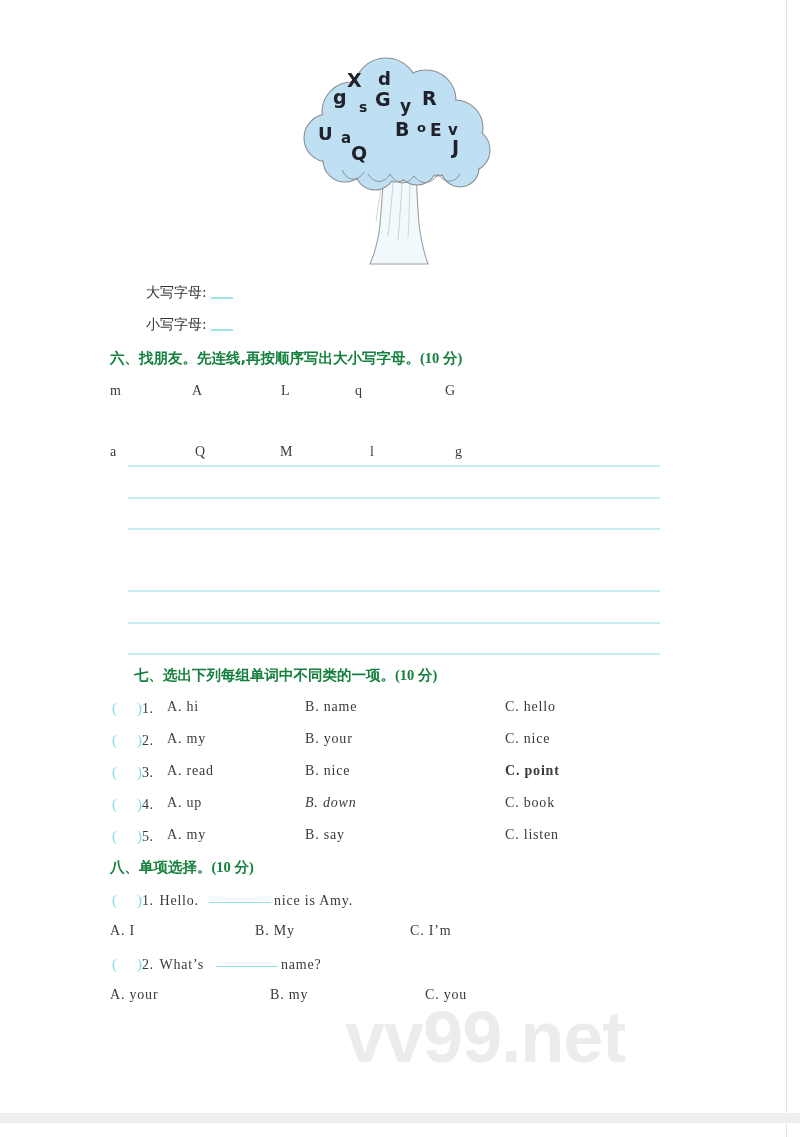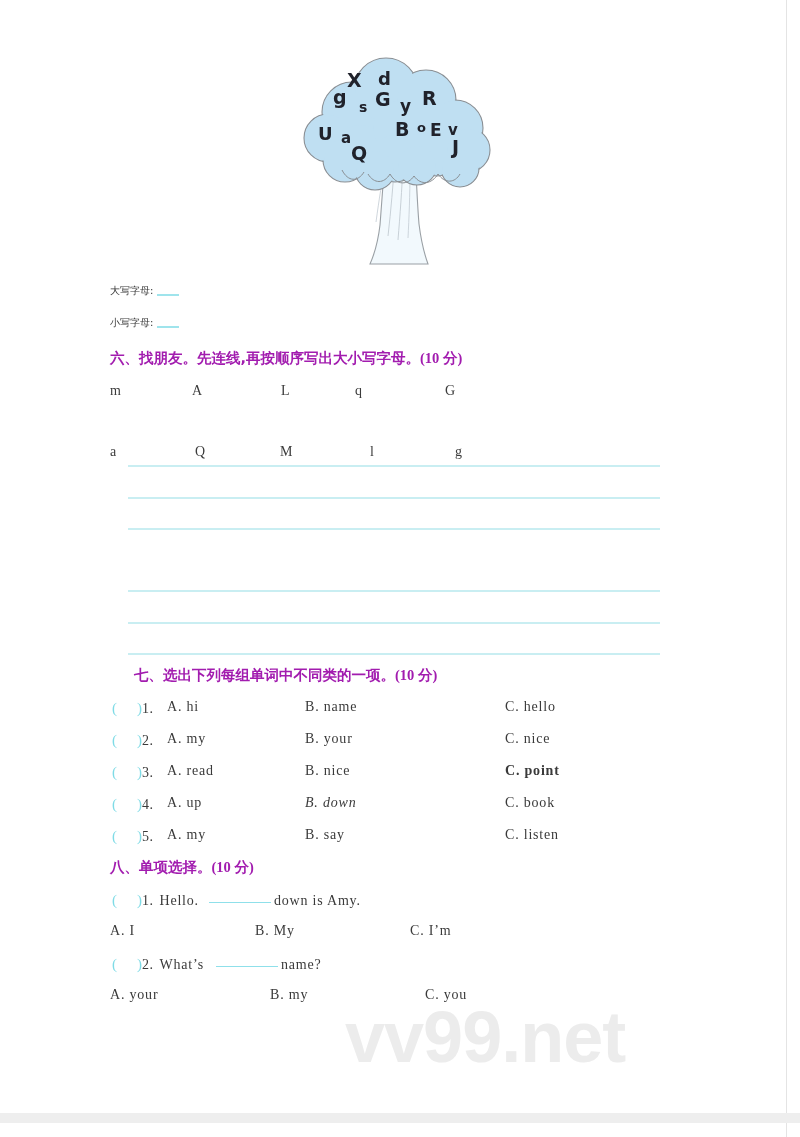--- a/index.html
+++ b/index.html
@@ -67,32 +67,32 @@
 
   
   .cn {
     font-family: "DejaVu Sans", "Liberation Sans", sans-serif;
     color: #353535;
   }
   .cn-head {
     font-family: "DejaVu Sans", "Liberation Sans", sans-serif;
     font-weight: bold;
     font-size: 14.5px;
-    color: #a21caf;
+    color: #15803d;
     white-space: nowrap;
   }
   .cn-head .score {
     font-family: "Liberation Serif", serif;
     font-weight: bold;
   }
 
   .abs { position: absolute; white-space: nowrap; }
 
   
-  .lbl-row { font-size: 10px; }
+  .lbl-row { font-size: 14px; margin-left: 36px; }
   .blank-sm {
     display: inline-block;
     width: 22px;
     border-bottom: 2px solid #9fe4ec;
     vertical-align: -2px;
     margin-left: 4px;
   }
 
   
   .letter-cell {
@@ -294,21 +294,21 @@
   </div>
   <span class="opt" style="left:167px; top:827px;">A. my</span>
   <span class="opt" style="left:305px; top:827px;">B. say</span>
   <span class="opt" style="left:505px; top:827px;">C. listen</span>
 
   <div class="abs cn-head" style="left:110px; top:858px;">
     <span>八、单项选择。</span><span class="score">(10 分)</span>
   </div>
 
   <div class="abs" style="left:112px; top:891px;">
-    <span class="paren">(<span class="gap"></span>)</span><span class="qnum">1.</span><span class="opt" style="position:relative; left:6px;">Hello.</span><span class="blank-line" style="margin-left:16px;"></span><span class="opt" style="position:relative; left:2px;">down is Amy.</span>
+    <span class="paren">(<span class="gap"></span>)</span><span class="qnum">1.</span><span class="opt" style="position:relative; left:6px;">Hello.</span><span class="blank-line" style="margin-left:16px;"></span><span class="opt" style="position:relative; left:2px;">nice is Amy.</span>
   </div>
   <span class="opt" style="left:110px; top:923px;">A. I</span>
   <span class="opt" style="left:255px; top:923px;">B. My</span>
   <span class="opt" style="left:410px; top:923px;">C. I’m</span>
 
   <div class="abs" style="left:112px; top:955px;">
     <span class="paren">(<span class="gap"></span>)</span><span class="qnum">2.</span><span class="opt" style="position:relative; left:6px;">What’s</span><span class="blank-line" style="margin-left:18px;"></span><span class="opt" style="position:relative; left:2px;">name?</span>
   </div>
   <span class="opt" style="left:110px; top:987px;">A. your</span>
   <span class="opt" style="left:270px; top:987px;">B. my</span>

